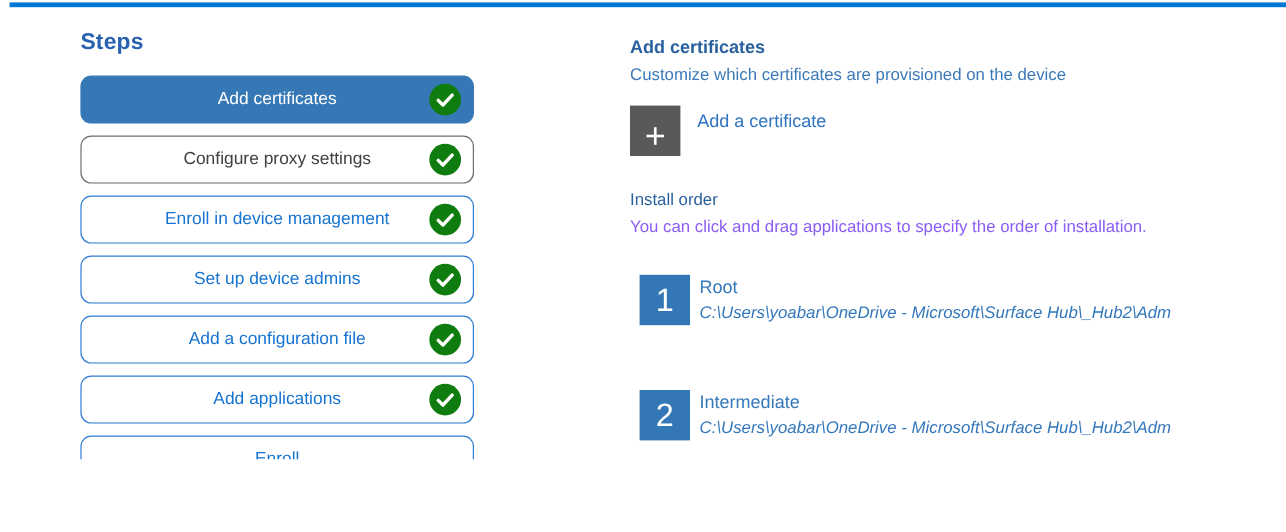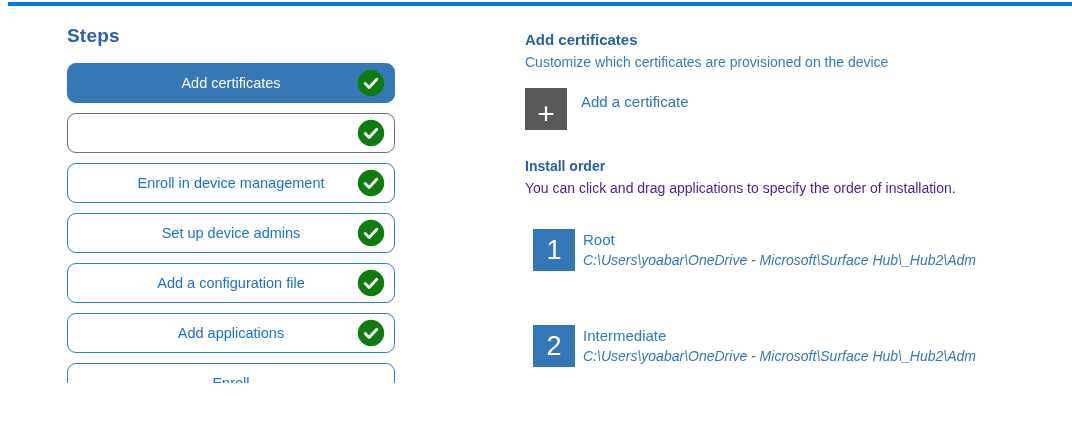--- a/index.html
+++ b/index.html
@@ -108,26 +108,26 @@
     color: #2e74c0;
     font-size: 15px;
     padding-top: 5px;
   }
 
   .install-heading {
     position: absolute;
     top: 158px; left: 0;
     color: #29609e;
     font-size: 14px;
-    font-weight: bold;
+    font-weight: normal;
   }
   .install-hint {
     position: absolute;
     top: 180px; left: 0;
-    color: #4c1d95;
+    color: #8b5cf6;
     font-size: 14px;
   }
 
   .order-item {
     position: absolute;
     left: 8px;
     display: flex;
     align-items: flex-start;
     gap: 8px;
     cursor: grab;
@@ -171,20 +171,21 @@
 
       <div class="step active">
         <span>Add certificates</span>
         <svg class="check" viewBox="0 0 28 28">
           <circle cx="14" cy="14" r="13.2" fill="#0e7c0e"></circle>
           <path d="M8.2 14.6l3.9 3.9 7.7-8.3" stroke="#ffffff" stroke-width="2.8" fill="none" stroke-linecap="round" stroke-linejoin="round"></path>
         </svg>
       </div>
 
       <div class="step neutral">
+        <span>Configure proxy settings</span>
         <svg class="check" viewBox="0 0 28 28">
           <circle cx="14" cy="14" r="13.2" fill="#0e7c0e"></circle>
           <path d="M8.2 14.6l3.9 3.9 7.7-8.3" stroke="#ffffff" stroke-width="2.8" fill="none" stroke-linecap="round" stroke-linejoin="round"></path>
         </svg>
       </div>
 
       <div class="step">
         <span>Enroll in device management</span>
         <svg class="check" viewBox="0 0 28 28">
           <circle cx="14" cy="14" r="13.2" fill="#0e7c0e"></circle>

